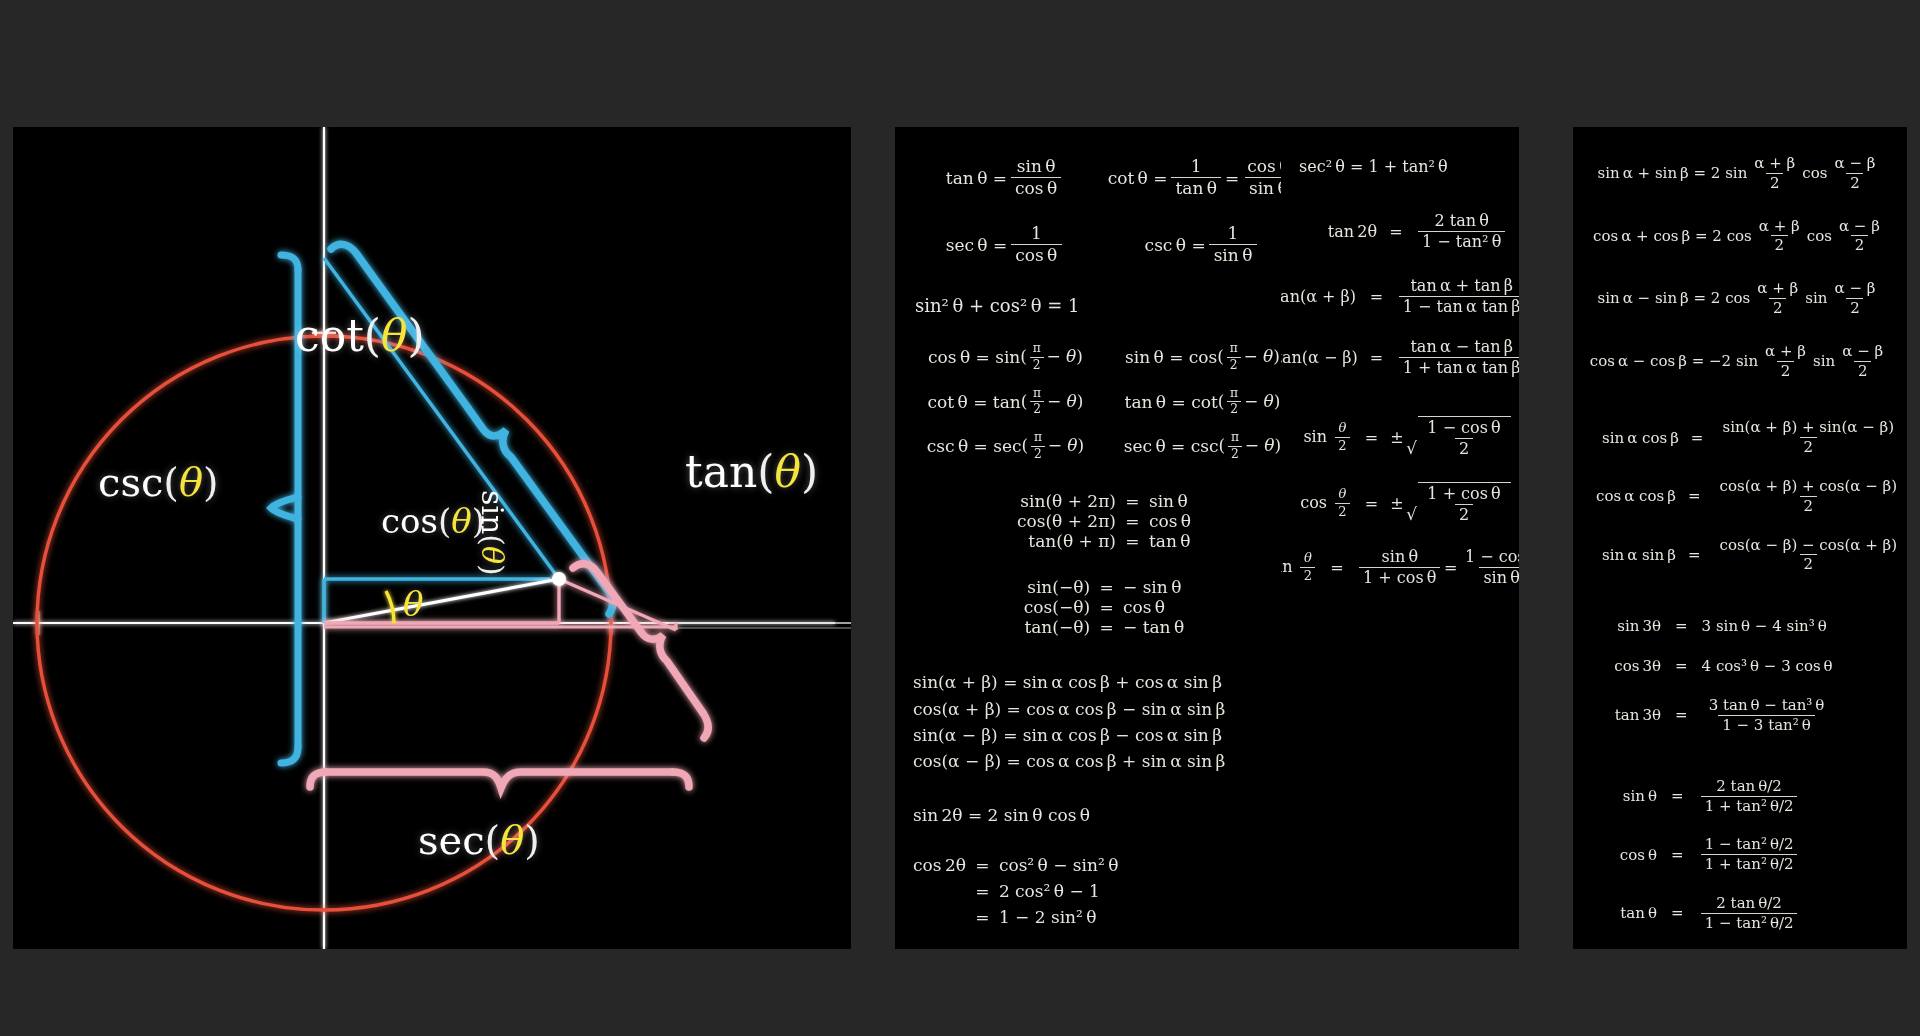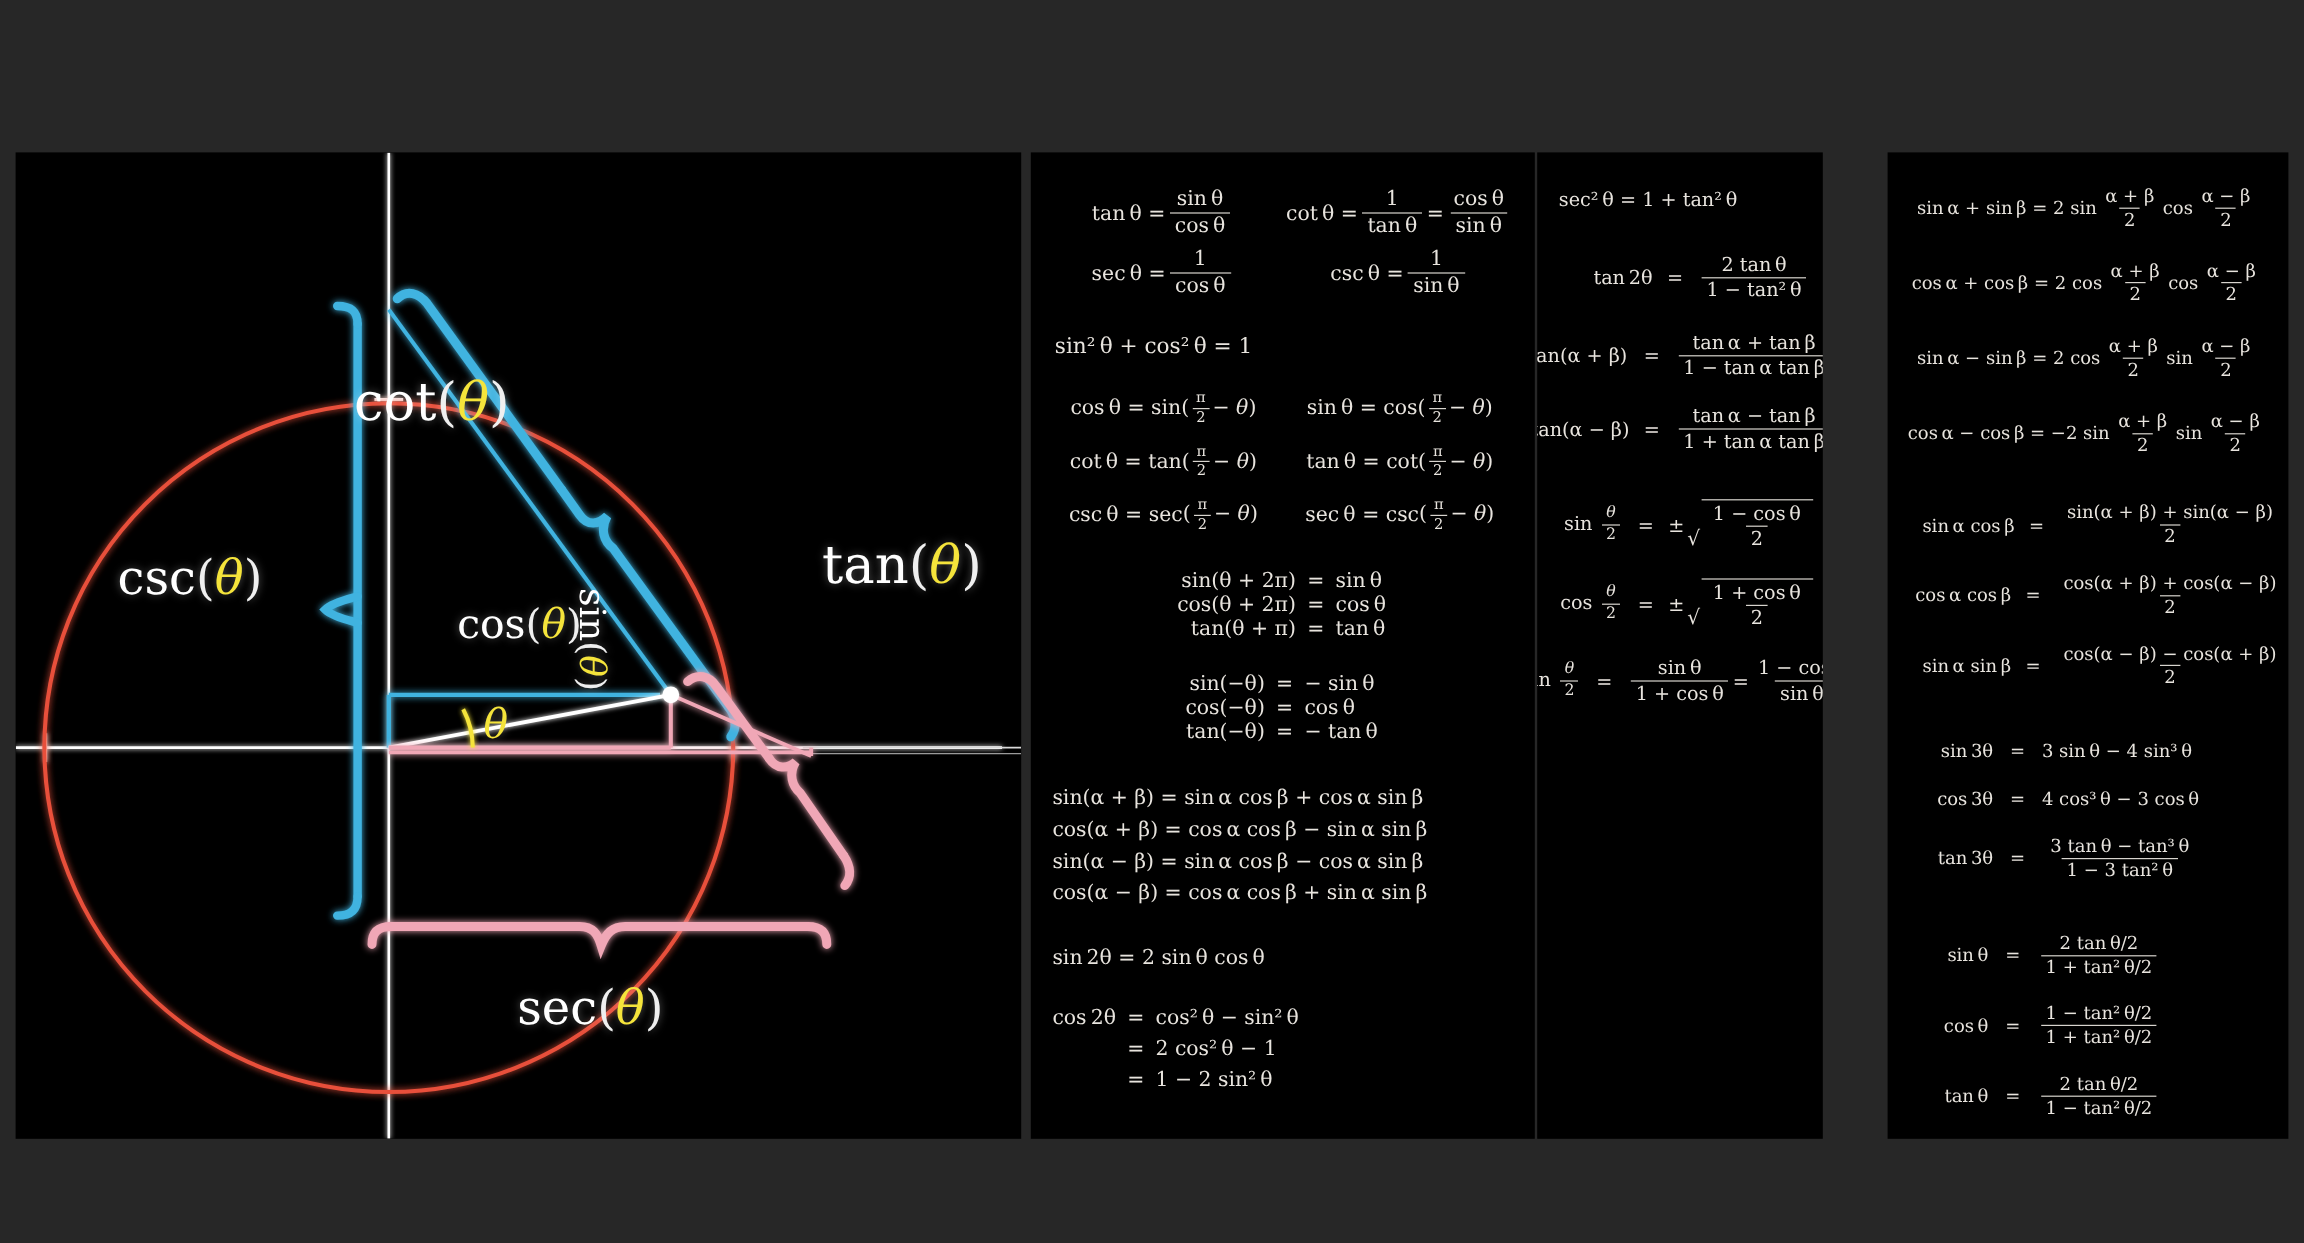--- a/index.html
+++ b/index.html
@@ -4,21 +4,21 @@
 <style>
   html,body{margin:0;padding:0;}
   body{
     width:1920px;height:1036px;background:#272727;overflow:hidden;
     font-family:"DejaVu Serif","Liberation Serif",serif;
   }
   .stage{position:absolute;left:0;top:0;width:1920px;height:1036px;}
 
   .panel{position:absolute;background:#000;top:127px;height:822px;overflow:hidden;}
   #panel-diagram{left:13px;width:838px;}
-  #panel-basic{left:859px;width:420px;}
+  #panel-basic{left:895px;width:420px;}
   #panel-angle{left:1281px;width:238px;}
   #panel-product{left:1573px;width:334px;}
 
   
   .mrow{display:flex;align-items:center;justify-content:center;white-space:nowrap;}
   .math{color:#e8e4de;font-family:"DejaVu Serif","Liberation Serif",serif;font-style:normal;}
   .it{font-style:italic;}
   .frac{display:inline-flex;flex-direction:column;align-items:center;vertical-align:middle;
         margin:0 .22em;line-height:1.12;}
   .frac .num{padding:0 .25em 1px;}
@@ -142,21 +142,21 @@
     </div>
 
     <div class="lbl" style="left:672px;top:319px;font-size:44px;">
       <span>tan</span><span class="paren">(</span><span class="th">θ</span><span class="paren">)</span>
     </div>
 
     <div class="lbl" style="left:497px;top:363px;font-size:30px;transform:rotate(90deg);transform-origin:left top;">
       <span>sin</span><span class="paren">(</span><span class="th">θ</span><span class="paren">)</span>
     </div>
 
-    <div class="lbl" style="left:418px;top:690px;font-size:40px;">
+    <div class="lbl" style="left:405px;top:690px;font-size:40px;">
       <span>sec</span><span class="paren">(</span><span class="th">θ</span><span class="paren">)</span>
     </div>
 
     <div class="lbl" style="left:390px;top:457px;font-size:34px;color:#f5e43b;font-style:italic;">θ</div>
   </div>
 
   <div class="panel" id="panel-basic">
     <div style="padding:22px 14px 0 12px;font-size:17px;" class="math">
 
       <div class="two-col" style="margin-top:8px;">
@@ -174,21 +174,21 @@
             <span class="den">tan θ</span>
           </span>
           <span>=</span>
           <span class="frac">
             <span class="num">cos θ</span>
             <span class="den">sin θ</span>
           </span>
         </div>
       </div>
 
-      <div class="two-col" style="margin-top:9px;">
+      <div class="two-col" style="margin-top:26px;">
         <div class="mrow">
           <span>sec θ  =</span>
           <span class="frac">
             <span class="num">1</span>
             <span class="den">cos θ</span>
           </span>
         </div>
         <div class="mrow">
           <span>csc θ  =</span>
           <span class="frac">

